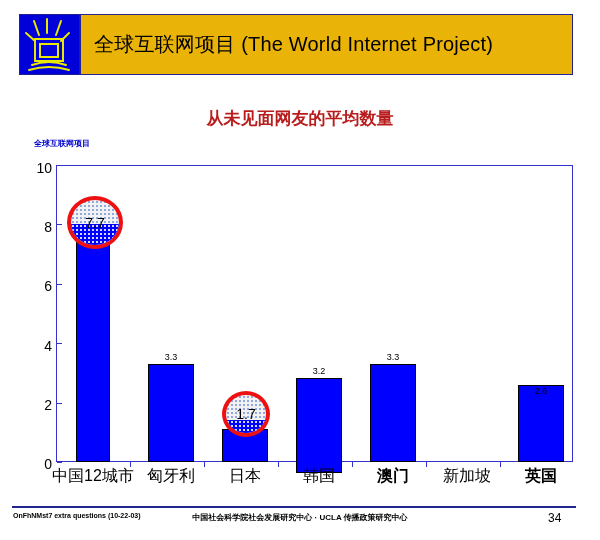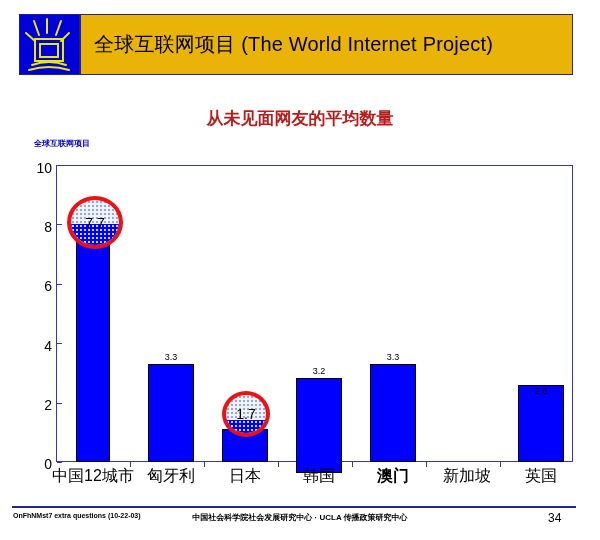--- a/index.html
+++ b/index.html
@@ -322,19 +322,19 @@
     <div class="hl-dots-over" style="bottom:0; height:13px;"></div>
     <span class="hl-value">1.7</span>
   </div>
 
   <div class="cat-label" style="left:50px;">中国12城市</div>
   <div class="cat-label" style="left:128px;">匈牙利</div>
   <div class="cat-label" style="left:202px;">日本</div>
   <div class="cat-label" style="left:276px;">韩国</div>
   <div class="cat-label" style="left:350px;font-weight:bold;">澳门</div>
   <div class="cat-label" style="left:424px;">新加坡</div>
-  <div class="cat-label" style="left:498px;">英国</div>
+  <div class="cat-label" style="left:498px;font-weight:bold;">英国</div>
 </div>
 
 <div id="footer-rule"></div>
 <div id="footer-left">OnFhNMst7 extra questions (10-22-03)</div>
 <div id="footer-center">中国社会科学院社会发展研究中心 · UCLA 传播政策研究中心</div>
 <div id="footer-page">34</div>
 
 </body></html>

